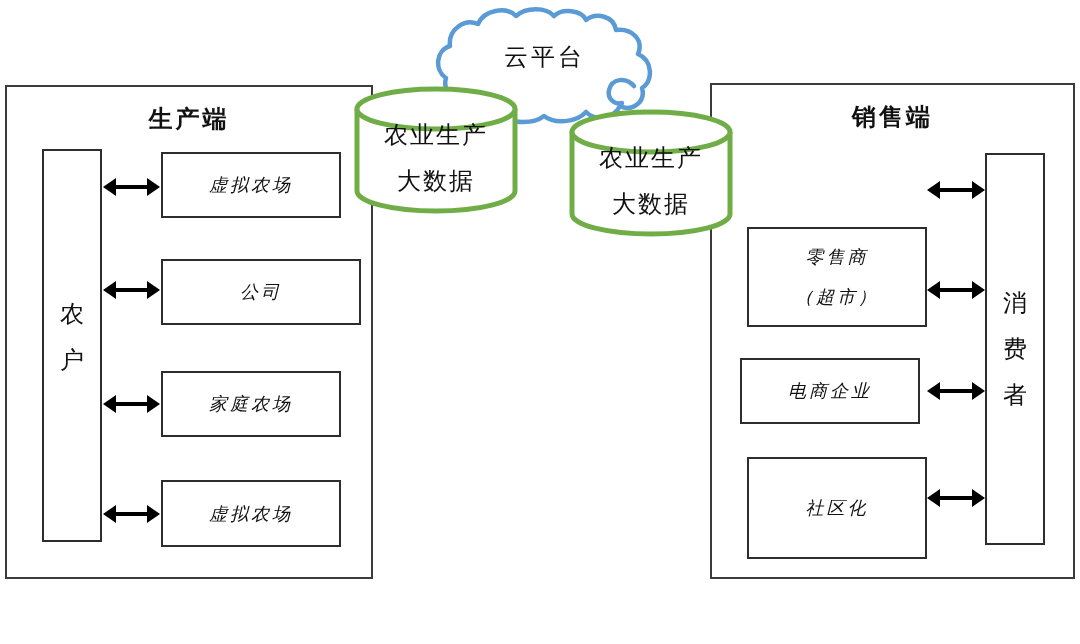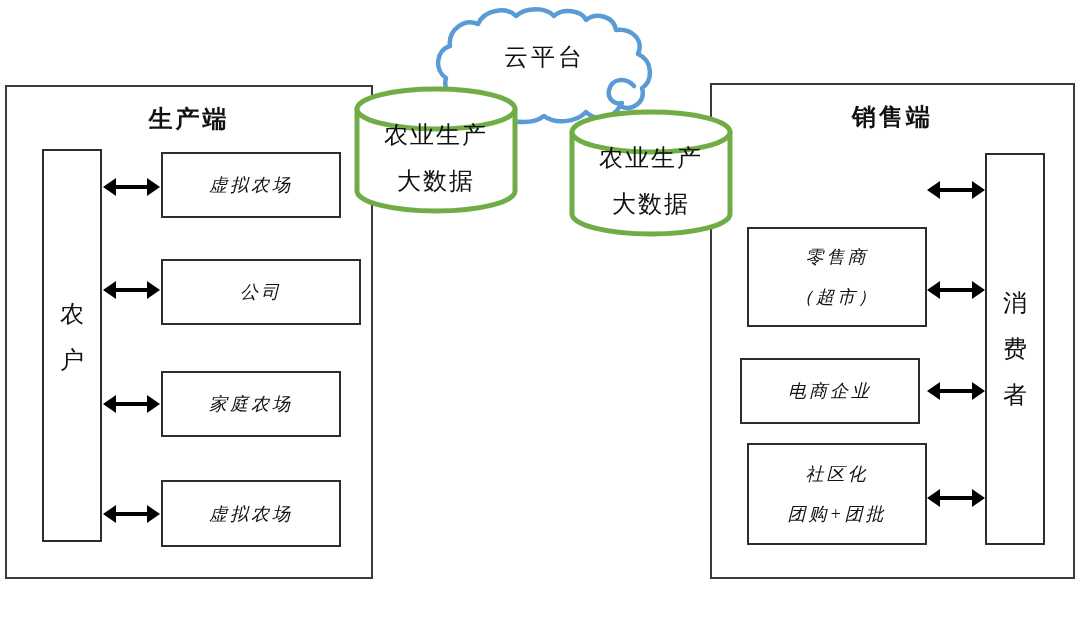--- a/index.html
+++ b/index.html
@@ -84,23 +84,22 @@
   <section class="panel" style="left:710px;top:83px;width:365px;height:496px;">
     <h2 class="panel-title">销售端</h2>
 
     <div class="node" style="left:35px;top:142px;width:180px;height:100px;">
       <span>零售商</span>
       <span>（超市）</span>
     </div>
     <div class="node" style="left:28px;top:273px;width:180px;height:66px;">
       <span>电商企业</span>
     </div>
-    <div class="node" style="left:35px;top:358px;width:180px;height:102px;">
+    <div class="node" style="left:35px;top:372px;width:180px;height:102px;">
       <span>社区化</span>
-      <span>团购+团批</span>
     </div>
 
     <div class="vbox" style="left:273px;top:68px;width:60px;height:392px;">
       <span>消</span>
       <span>费</span>
       <span>者</span>
     </div>
 
     <div class="harrow" style="left:215px;top:96px;width:58px;">
         <i class="shaft"></i>

